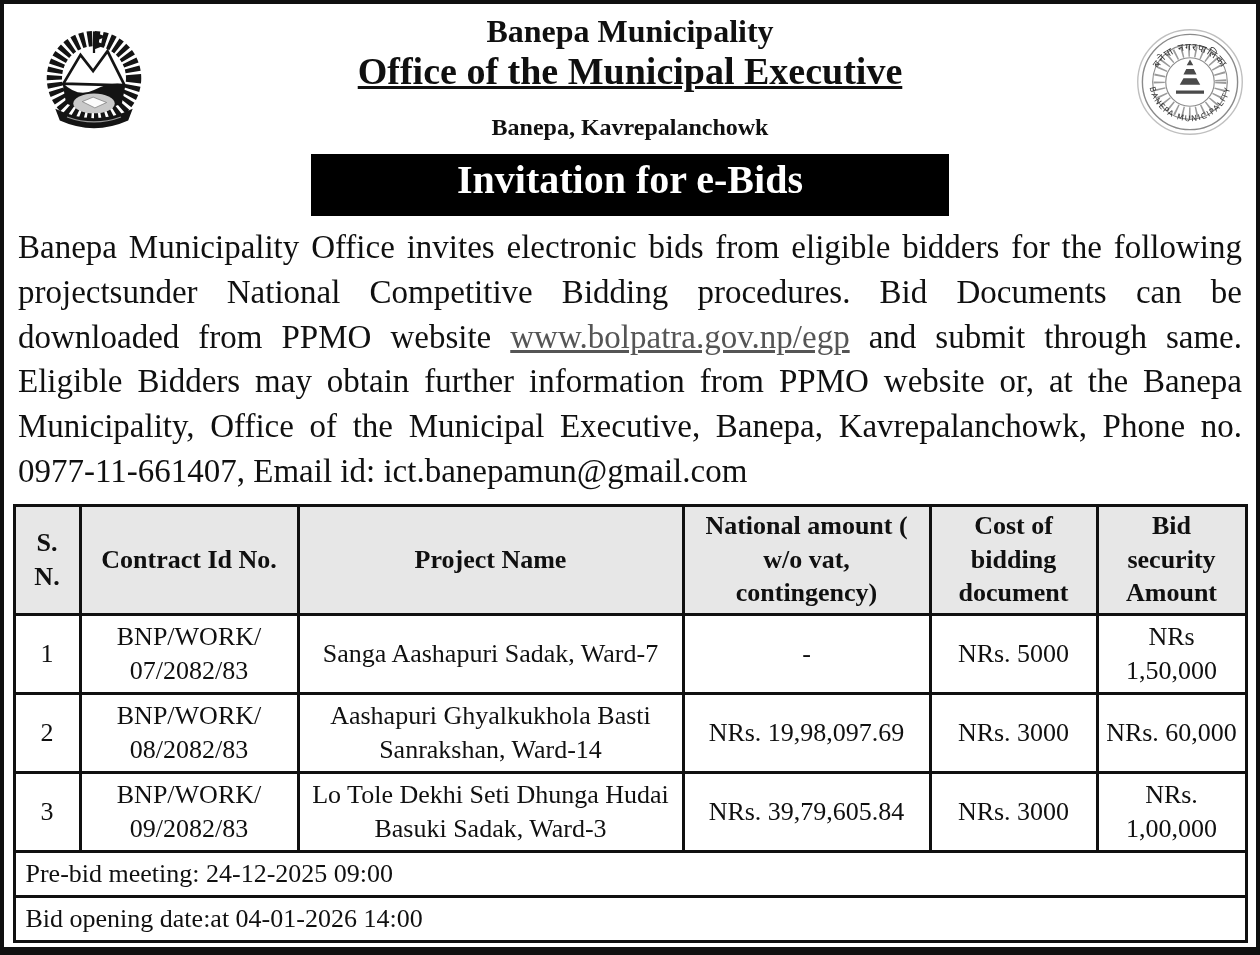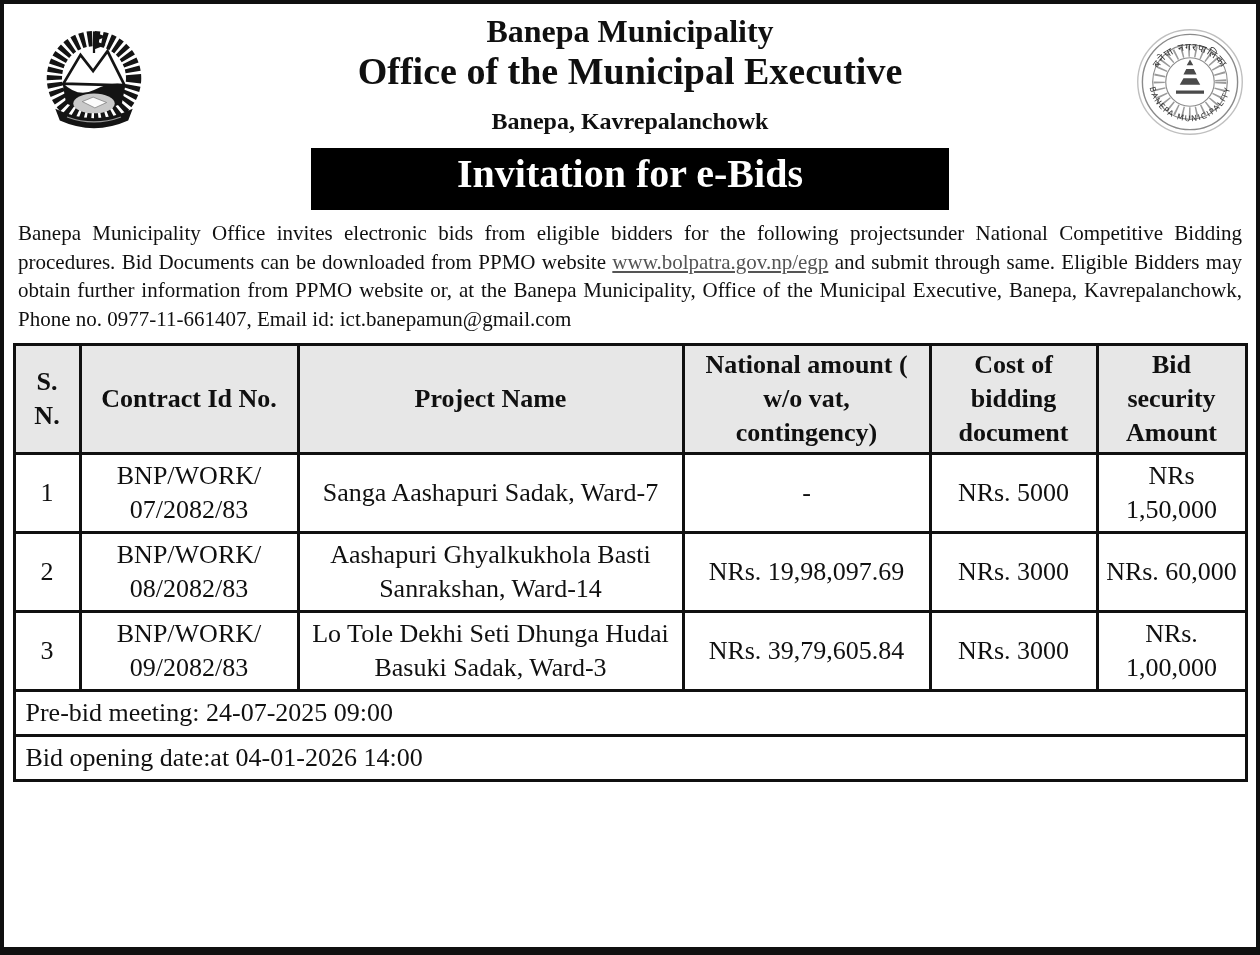--- a/index.html
+++ b/index.html
@@ -7,29 +7,29 @@
     width:1260px; height:955px; box-sizing:border-box;
     border:4px solid #101010; border-bottom-width:8px;
     background:#ffffff; color:#101010;
     font-family:"Liberation Serif","DejaVu Serif",serif;
     position:relative; overflow:hidden;
   }
   .logo-left  { position:absolute; left:36px;  top:16px; width:108px; height:120px; }
   .logo-right { position:absolute; right:10px; top:22px; width:112px; height:112px; }
   .titles { text-align:center; padding-top:10px; }
   .t1 { font-size:32px; font-weight:bold; line-height:1.12; }
-  .t2 { font-size:38px; font-weight:bold; line-height:1.12; }
-  .t3 { font-size:24px; font-weight:bold; margin-top:16px; }
+  .t2 { font-size:38px; font-weight:bold; line-height:1.12;text-decoration:underline; }
+  .t3 { font-size:24px; font-weight:bold; margin-top:22px; }
   .banner {
     width:638px; margin:13px auto 0; background:#000000; color:#ffffff;
     font-size:40px; font-weight:bold; text-align:center; padding:2px 0 13px;
   }
   .pubdate { font-size:25px; font-weight:bold; margin-top:15px; }
   .intro {
-    margin:9px 14px 10px; font-size:21px; line-height:1.355;
+    margin:9px 14px 10px; font-size:33px; line-height:1.355;
     text-align:justify; text-justify:inter-word;
   }
   .intro .link { color:#555555; text-decoration:underline; word-break:break-all; cursor:pointer; }
   table.bids { border-collapse:collapse; margin:8px auto; width:1232px; table-layout:fixed; }
   table.bids th, table.bids td { border:3px solid #101010; overflow:hidden; }
   table.bids thead th {
     background:#e7e7e7; font-size:26px; font-weight:bold; text-align:center;
     vertical-align:middle; height:106px; padding:0 8px; line-height:1.3;
   }
   td.c { text-align:center; vertical-align:middle; font-size:26px; height:76px; line-height:1.3; padding:0 6px; }
@@ -126,21 +126,21 @@
       </tr>
       <tr>
         <td class="c">3</td>
         <td class="c">BNP/WORK/ 09/2082/83</td>
         <td class="c">Lo Tole Dekhi Seti Dhunga Hudai Basuki Sadak, Ward-3</td>
         <td class="c">NRs. 39,79,605.84</td>
         <td class="c">NRs. 3000</td>
         <td class="c">NRs. 1,00,000</td>
       </tr>
       <tr>
-        <td class="f" colspan="6">Pre-bid meeting: 24-07-2025 09:00</td>
+        <td class="f" colspan="6">Pre-bid meeting: 24-12-2025 09:00</td>
       </tr>
       <tr>
         <td class="f" colspan="6">Bid opening date:at 04-01-2026  14:00</td>
       </tr>
     </tbody>
   </table>
 
 </div>
 
 </body></html>

